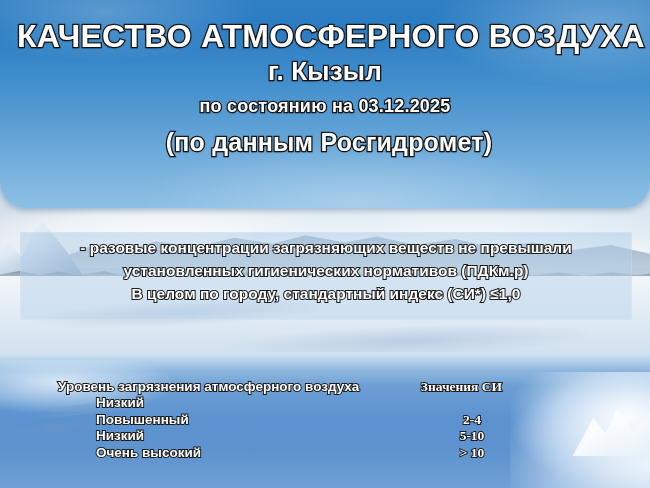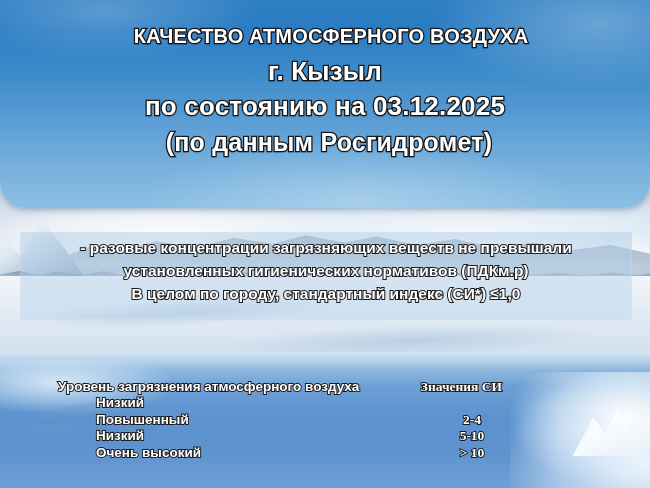--- a/index.html
+++ b/index.html
@@ -155,23 +155,23 @@
     position: absolute;
     left: 0; right: 0; top: 18px;
     text-align: center;
     color: #ffffff;
     font-weight: 700;
     letter-spacing: .2px;
     -webkit-text-stroke: 2.6px #1a1a1a;
     paint-order: stroke fill;
     text-shadow: 0 1px 2px rgba(0,0,0,.45);
   }
-  .t-line1 { font-size: 20px; line-height: 36px; padding-left: 12px; }
+  .t-line1 { font-size: 32px; line-height: 36px; padding-left: 12px; }
   .t-line2 { font-size: 26px; line-height: 34px; }
-  .t-line3 { font-size: 26px; line-height: 36px; }
+  .t-line3 { font-size: 18px; line-height: 36px; }
   .t-line4 { font-size: 25px; line-height: 36px; margin-left: 8px; }
 
   
   .info-panel {
     position: absolute;
     left: 20px; top: 232px;
     width: 612px; height: 88px;
     background: linear-gradient(180deg, rgba(176,205,231,.52) 0%, rgba(186,212,235,.46) 100%);
     box-shadow: inset 0 0 0 1px rgba(255,255,255,.12);
   }

